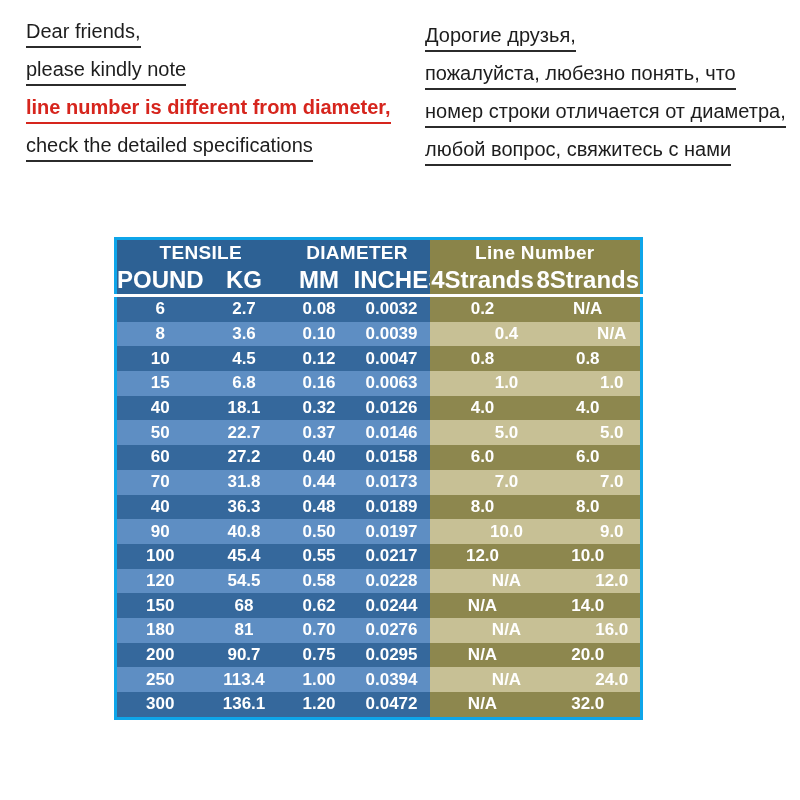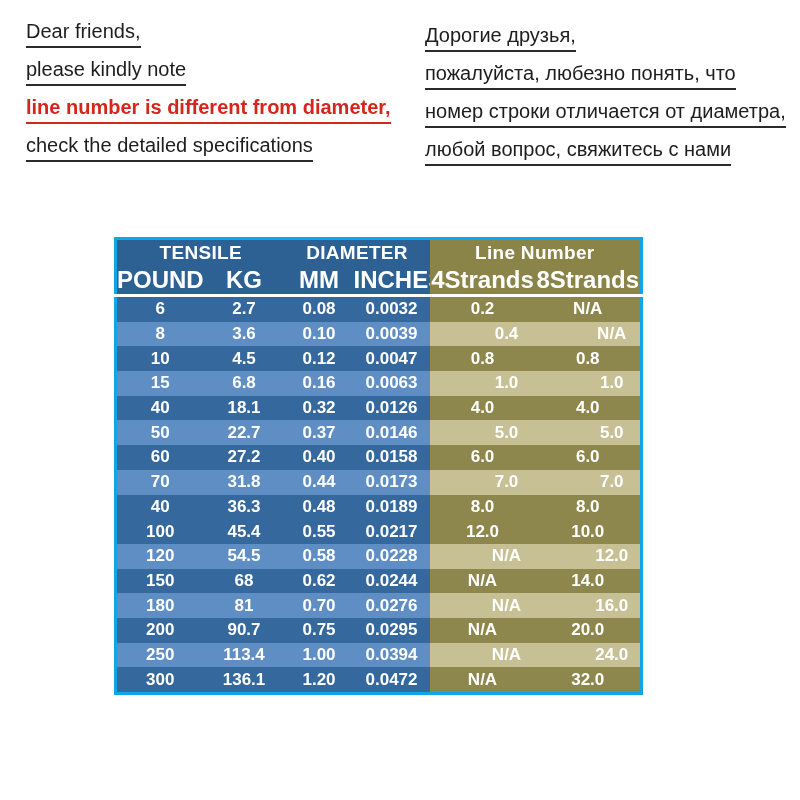--- a/index.html
+++ b/index.html
@@ -149,20 +149,28 @@
           <td class="sec-olive">7.0</td>
         </tr>
         <tr class="row-dark">
           <td class="sec-blue">40</td>
           <td class="sec-blue">36.3</td>
           <td class="sec-blue">0.48</td>
           <td class="sec-blue">0.0189</td>
           <td class="sec-olive">8.0</td>
           <td class="sec-olive">8.0</td>
         </tr>
+        <tr class="row-light">
+          <td class="sec-blue">90</td>
+          <td class="sec-blue">40.8</td>
+          <td class="sec-blue">0.50</td>
+          <td class="sec-blue">0.0197</td>
+          <td class="sec-olive">10.0</td>
+          <td class="sec-olive">9.0</td>
+        </tr>
         <tr class="row-dark">
           <td class="sec-blue">100</td>
           <td class="sec-blue">45.4</td>
           <td class="sec-blue">0.55</td>
           <td class="sec-blue">0.0217</td>
           <td class="sec-olive">12.0</td>
           <td class="sec-olive">10.0</td>
         </tr>
         <tr class="row-light">
           <td class="sec-blue">120</td>

